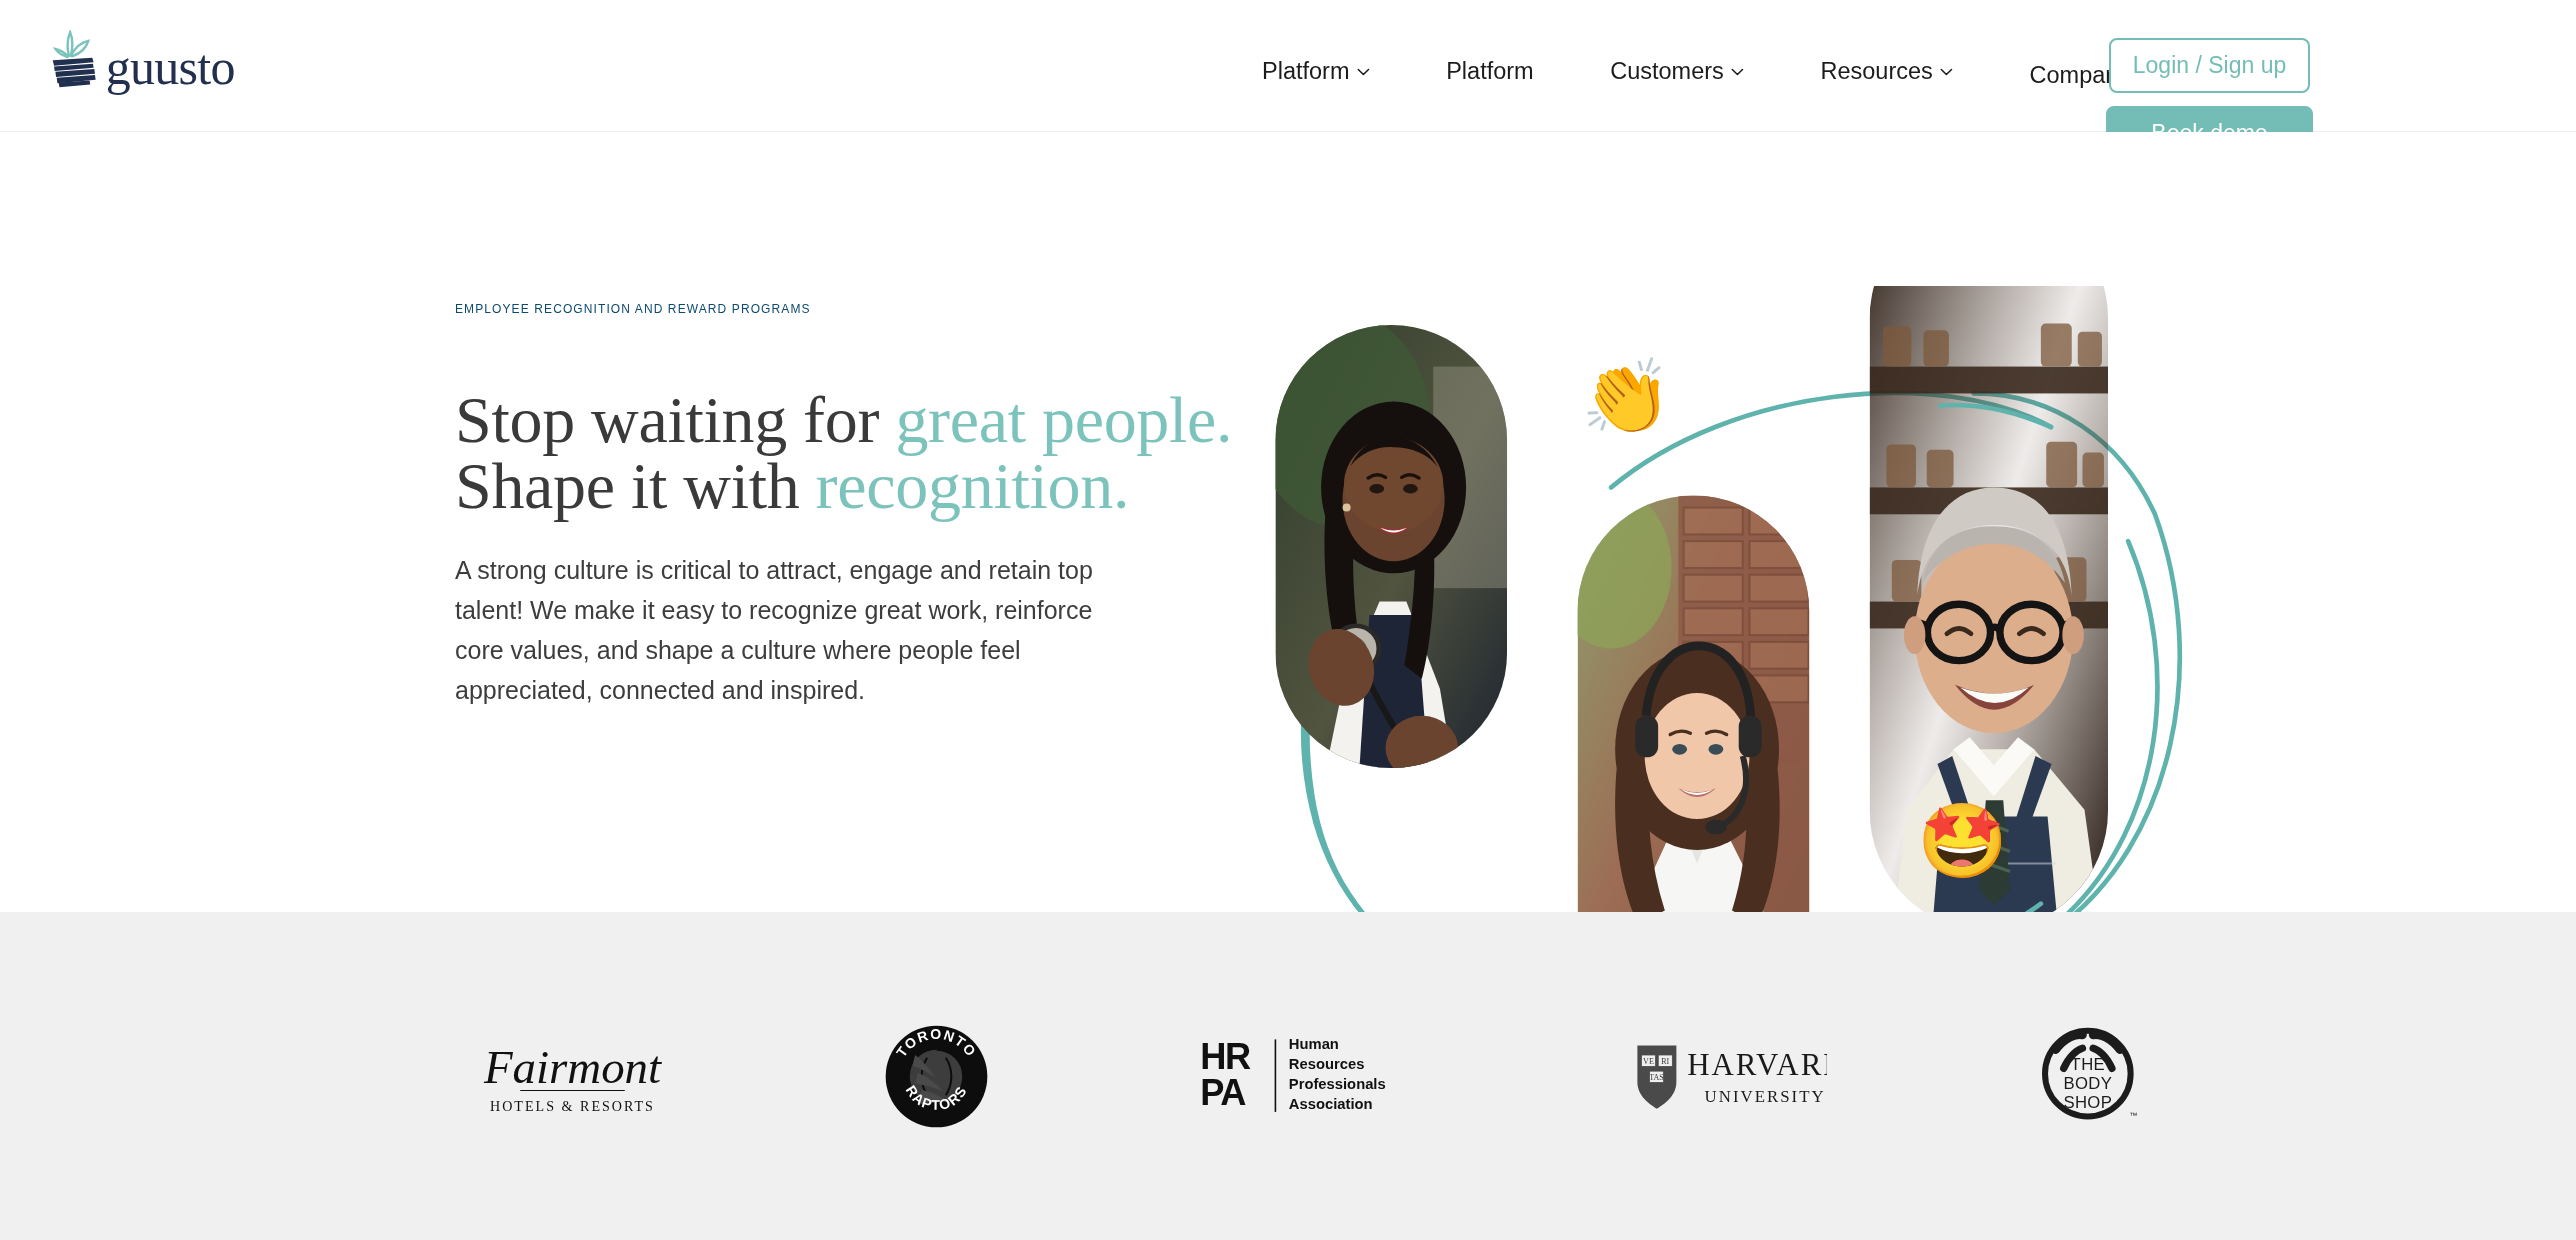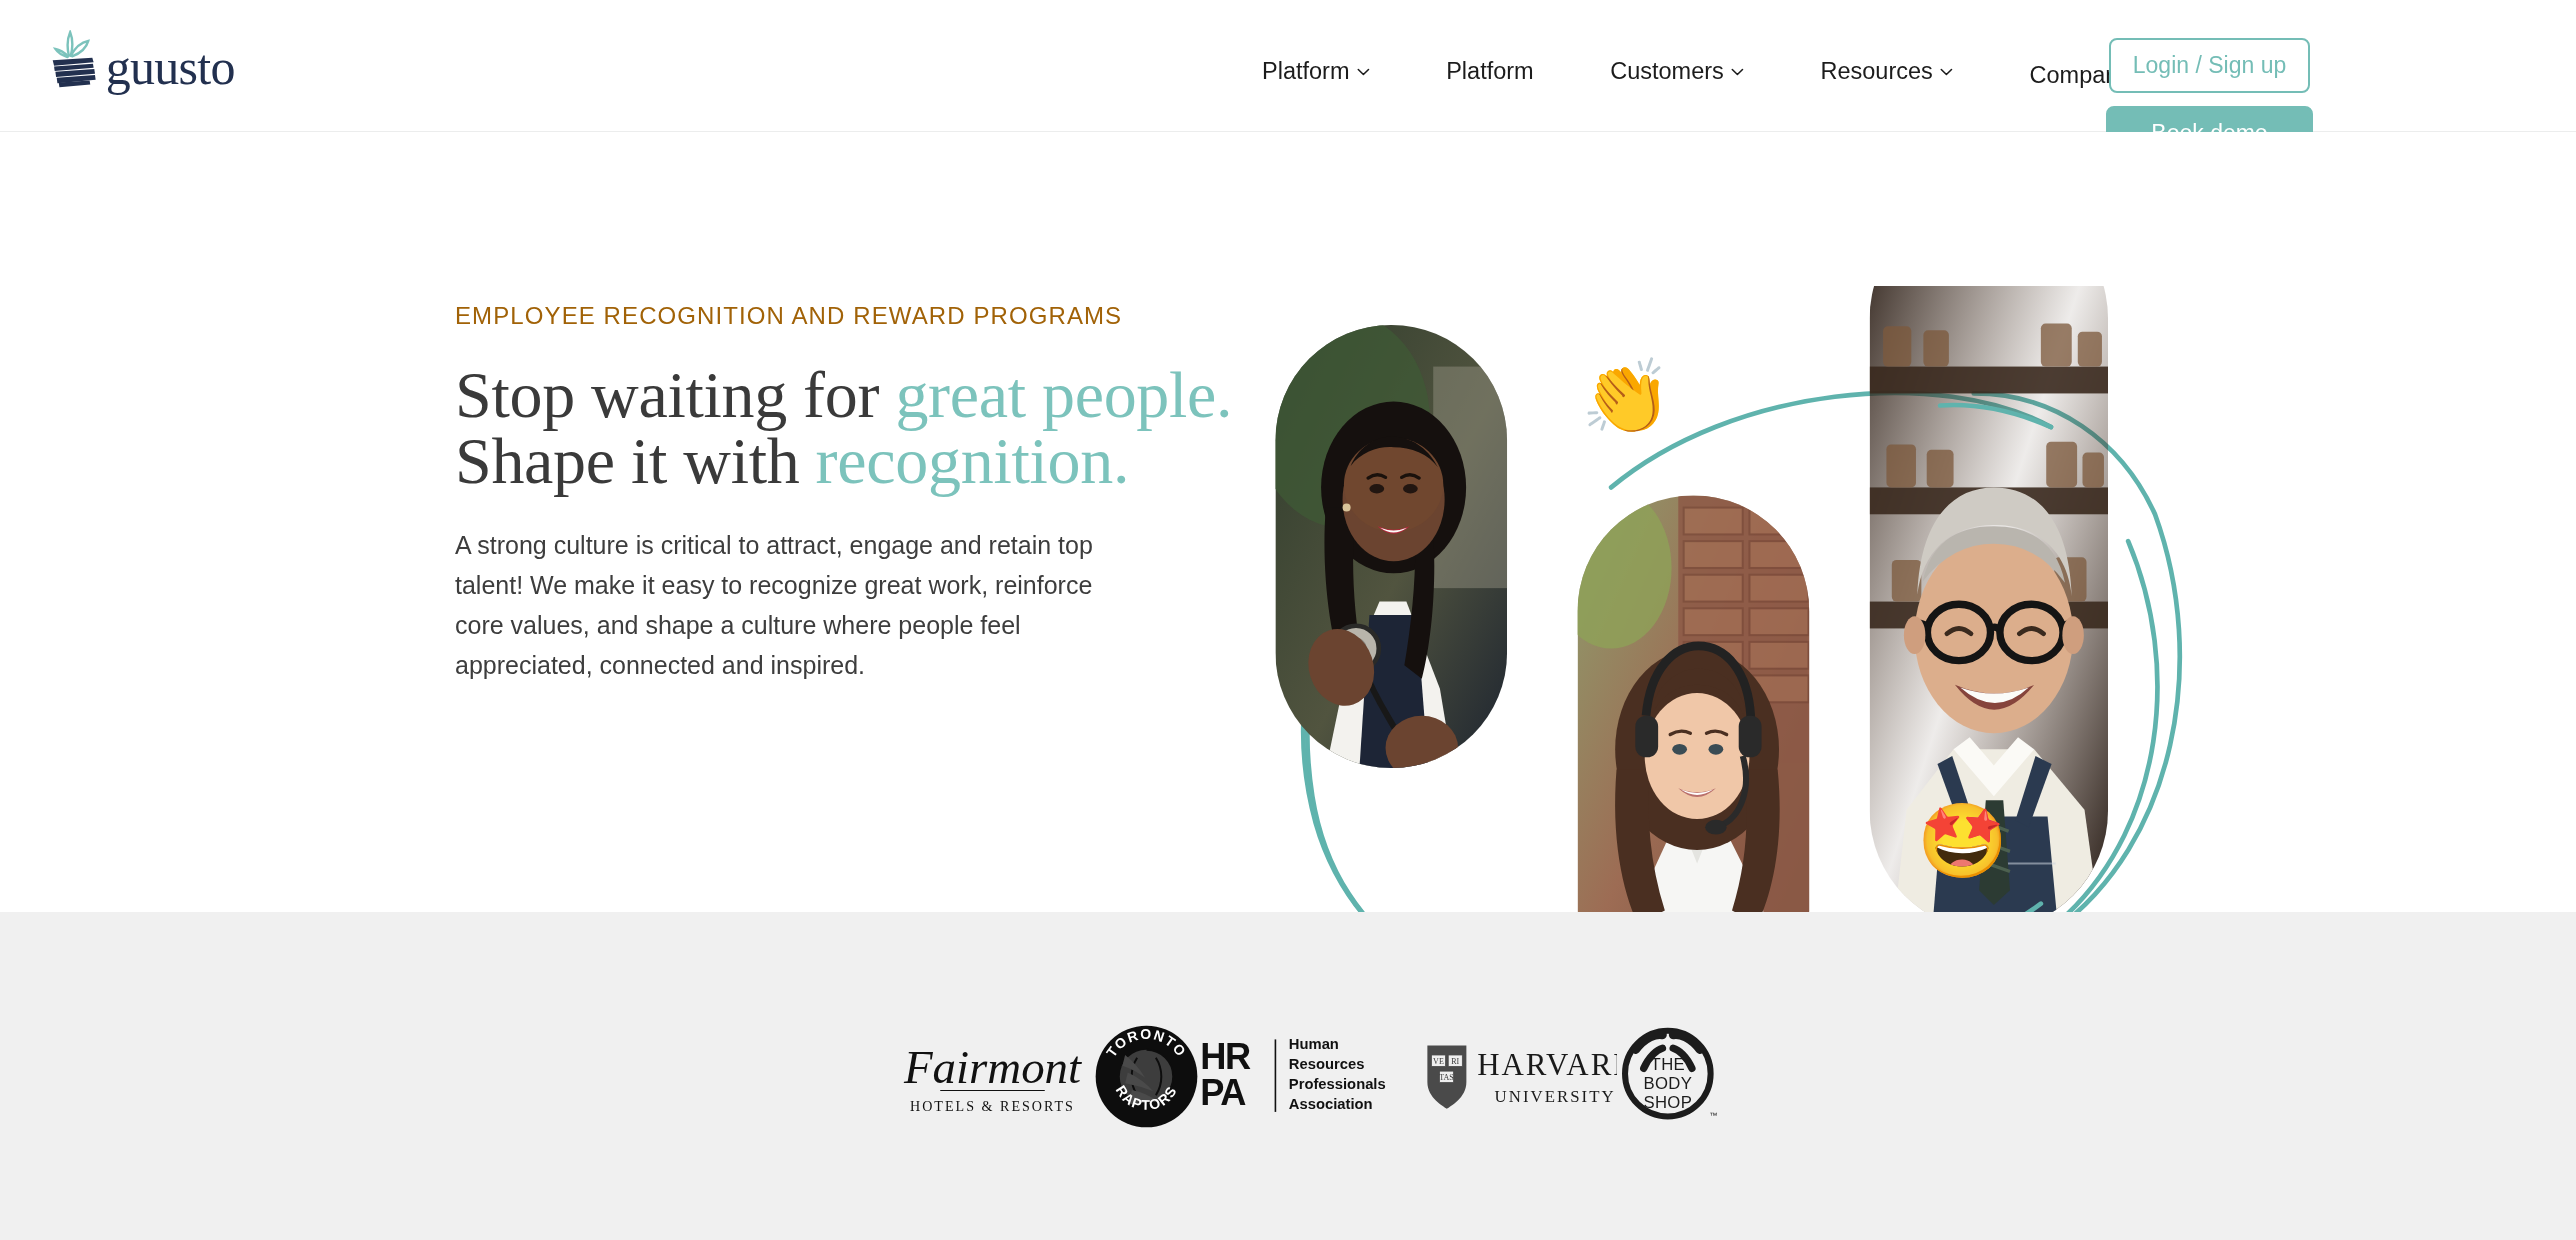--- a/index.html
+++ b/index.html
@@ -114,25 +114,25 @@
     background: #ffffff;
   }
 
   .hero-copy {
     position: absolute;
     left: 455px;
     top: 170px;
     width: 745px;
   }
   .eyebrow {
-    font-size: 24px;
+    font-size: 12px;
     letter-spacing: 1.1px;
-    color: #a16207;
+    color: #0c4a6e;
     text-transform: uppercase;
-    margin-bottom: 32px;
+    margin-bottom: 71px;
   }
   .headline {
     font-family: "Liberation Serif", serif;
     font-size: 66px;
     line-height: 1.0;
     color: #3a3a3a;
     font-weight: 400;
     letter-spacing: -0.3px;
     margin-bottom: 31px;
   }
@@ -185,20 +185,21 @@
   
   .logos {
     position: absolute;
     top: 912px; left: 0;
     width: 2576px;
     height: 329px;
     background: #f0f0f0;
     display: flex;
     align-items: center;
     justify-content: center;
+    gap: 210px;
     padding-left: 39px;
   }
   .logo-cell {
     display: flex;
     align-items: center;
     justify-content: center;
     height: 134px;
   }
   .logo-cell svg { display: block; }
 </style>

